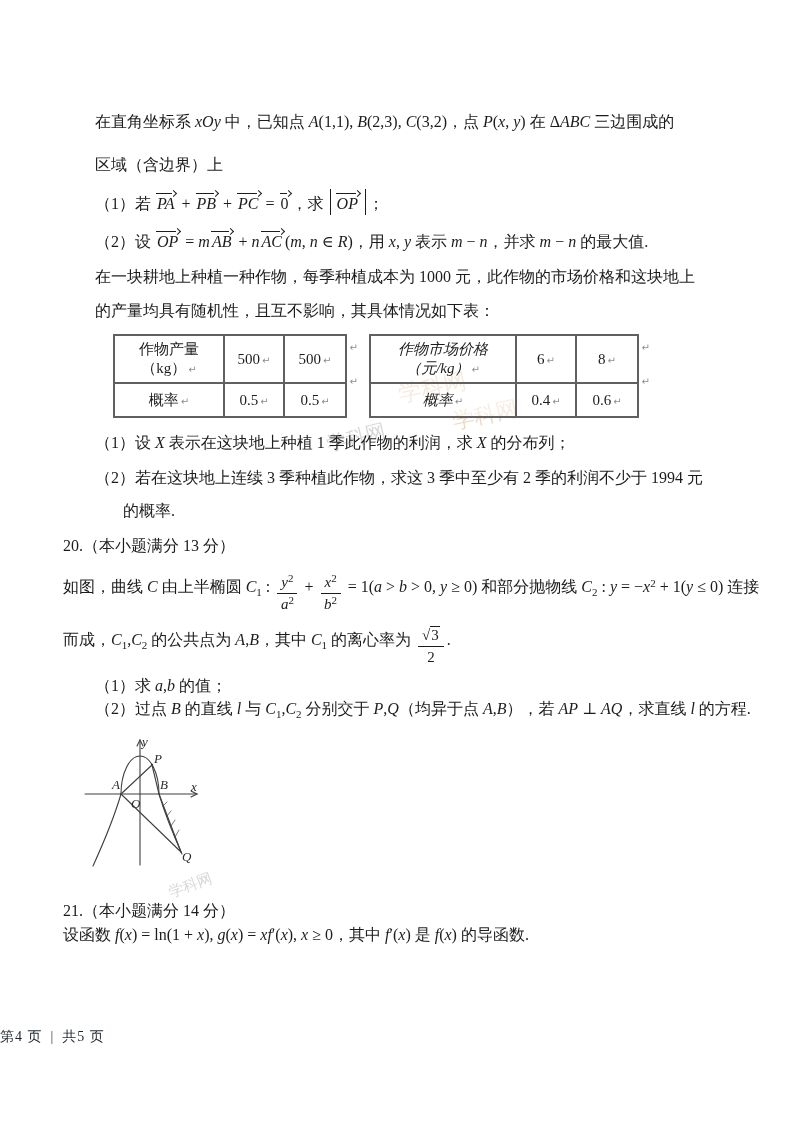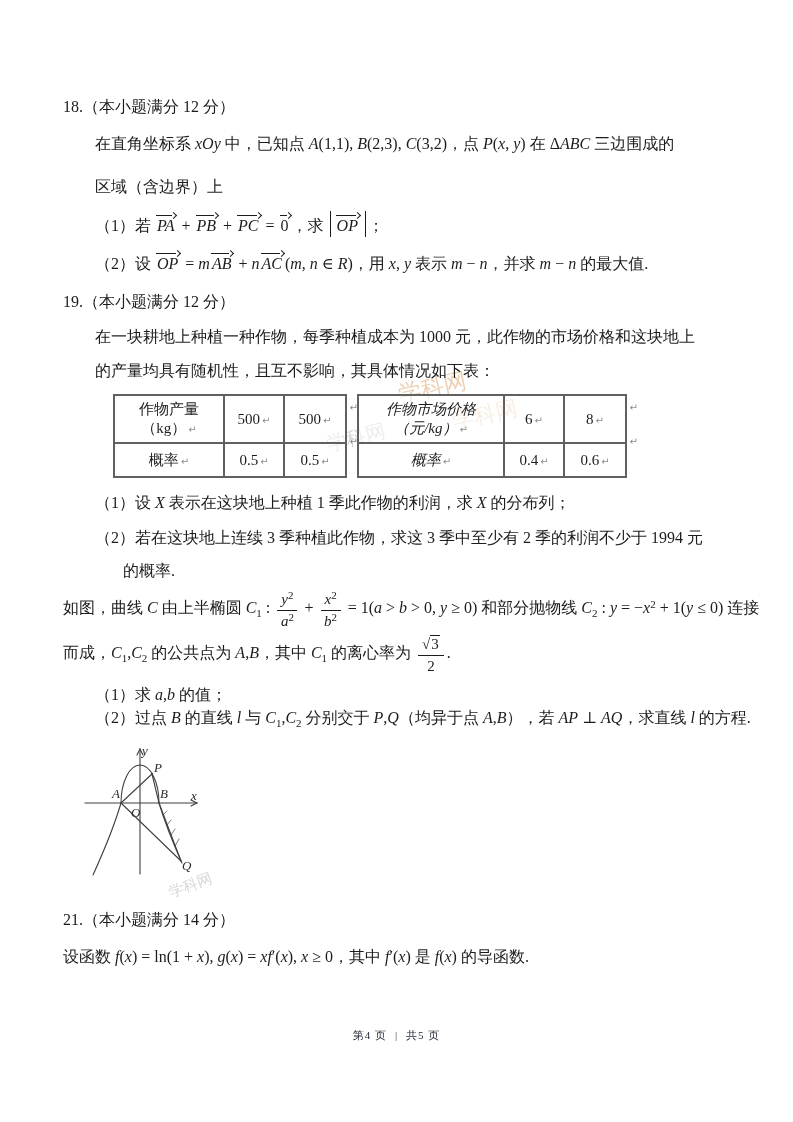--- a/index.html
+++ b/index.html
@@ -20,60 +20,58 @@
   .vec{position:relative;display:inline-block;padding:4px 3px 0 2px;line-height:1;}
   .vec::before{content:'';position:absolute;left:1px;right:5px;top:1px;border-top:1.2px solid currentColor;}
   .vec::after{content:'';position:absolute;right:1px;top:-1px;width:4px;height:4px;
     border-top:1.2px solid currentColor;border-right:1.2px solid currentColor;transform:rotate(45deg);}
   
   .abs{display:inline-block;border-left:1.4px solid currentColor;border-right:1.4px solid currentColor;
     padding:3px 4px;margin:0 2px;line-height:1;}
   
   .frac{display:inline-block;vertical-align:middle;text-align:center;line-height:1.1;
     font-size:15px;margin:0 3px;}
-  .frac .num{display:block;border-bottom:1.2px solid currentColor;padding:1px 4px 2px;}
+  .frac .num{display:block;border-bottom:1.2px solid currentColor;padding:1px 4px 2px;margin-top:8px;}
   .frac .den{display:block;padding-top:2px;}
   .sqrt .rad{border-top:1.2px solid currentColor;padding:0 1px;}
   
-  .tables{display:flex;gap:10px;margin:12px 0 0 50px;position:relative;}
+  .tables{display:flex;gap:22px;margin:12px 0 0 50px;position:relative;}
   table{border-collapse:collapse;font-size:15px;}
   td{border:2px solid #606060;text-align:center;padding:4px 6px;height:24px;background:rgba(255,255,255,0.55);}
   .t1 .c0{width:96px;} .t1 .c1{width:46px;} .t1 .c2{width:48px;text-align:center;}
   .t2 .c0{width:132px;font-style:italic;} .t2 .c1{width:46px;} .t2 .c2{width:48px;}
   .pmark{font-size:10px;color:#8d8d8d;margin-left:2px;font-family:"DejaVu Sans",sans-serif;}
   .rowmark{position:absolute;font-size:10px;color:#8d8d8d;font-family:"DejaVu Sans",sans-serif;}
   
   .figure{margin:12px 0 0 18px;width:125px;height:150px;}
   .figure text{font-size:13px;font-style:italic;fill:#2a2a2a;}
   
   .wm{position:absolute;z-index:1;font-family:"DejaVu Sans",sans-serif;pointer-events:none;}
   
-  .footer{position:absolute;left:0;right:0;top:1028px;text-align:center;
-    font-size:11px;color:#1d2430;letter-spacing:1px;z-index:2;}
+  .footer{position:absolute;left:0;right:0;top:1028px;text-align:left;
+    font-size:14px;color:#1d2430;letter-spacing:1px;z-index:2;}
   .footer .sep{margin:0 8px;color:#444;}
 </style>
 </head>
 <body>
 
 <div class="wm" style="left:398px;top:372px;font-size:23px;color:#d9995c;opacity:.45;transform:rotate(-12deg);">学科网</div>
 <div class="wm" style="left:452px;top:400px;font-size:22px;color:#d9995c;opacity:.38;transform:rotate(-12deg);">学科网</div>
 <div class="wm" style="left:326px;top:424px;font-size:20px;color:#9a9a9a;opacity:.38;transform:rotate(-14deg);">学科网</div>
 <div class="wm" style="left:168px;top:876px;font-size:15px;color:#a8a8a8;opacity:.45;transform:rotate(-20deg);">学科网</div>
 
 <div class="doc">
 
   
-  <div class="ln">18.（本小题满分 12 分）</div>
   <div class="ln ind" style="margin-top:15px">在直角坐标系 <i>xOy</i> 中，已知点 <i>A</i>(1,1), <i>B</i>(2,3), <i>C</i>(3,2)，点 <i>P</i>(<i>x</i>, <i>y</i>) 在 Δ<i>ABC</i> 三边围成的</div>
   <div class="ln ind" style="margin-top:21px">区域（含边界）上</div>
   <div class="ln ind" style="margin-top:13px">（1）若 <span class="vec"><i>PA</i></span> + <span class="vec"><i>PB</i></span> + <span class="vec"><i>PC</i></span> = <span class="vec">0</span>，求 <span class="abs"><span class="vec"><i>OP</i></span></span>；</div>
   <div class="ln ind" style="margin-top:15px">（2）设 <span class="vec"><i>OP</i></span> = <i>m</i><span class="vec"><i>AB</i></span> + <i>n</i><span class="vec"><i>AC</i></span>(<i>m</i>, <i>n</i> ∈ <i>R</i>)，用 <i>x</i>, <i>y</i> 表示 <i>m</i> − <i>n</i>，并求 <i>m</i> − <i>n</i> 的最大值.</div>
 
   
-  <div class="ln" style="margin-top:16px">19.（本小题满分 12 分）</div>
   <div class="ln ind" style="margin-top:13px">在一块耕地上种植一种作物，每季种植成本为 1000 元，此作物的市场价格和这块地上</div>
   <div class="ln ind" style="margin-top:12px">的产量均具有随机性，且互不影响，其具体情况如下表：</div>
 
   <div class="tables">
     <div style="position:relative">
       <table class="t1">
         <tbody>
             <tr>
           <td class="c0"><span>作物产量（kg）</span><span class="pmark">↵</span></td>
           <td class="c1"><span>500</span><span class="pmark">↵</span></td>
@@ -107,20 +105,21 @@
       <span class="rowmark" style="right:-11px;top:8px">↵</span>
       <span class="rowmark" style="right:-11px;top:42px">↵</span>
     </div>
   </div>
 
   <div class="ln ind" style="margin-top:14px">（1）设 <i>X</i> 表示在这块地上种植 1 季此作物的利润，求 <i>X</i> 的分布列；</div>
   <div class="ln ind" style="margin-top:13px">（2）若在这块地上连续 3 季种植此作物，求这 3 季中至少有 2 季的利润不少于 1994 元</div>
   <div class="ln ind2" style="margin-top:11px">的概率.</div>
 
   
+  <div class="ln" style="margin-top:13px">20.（本小题满分 13 分）</div>
   <div class="ln" style="margin-top:8px">如图，曲线 <i>C</i> 由上半椭圆 <i>C</i><sub>1</sub> : <span class="frac"><span class="num"><i>y</i><sup>2</sup></span><span class="den"><i>a</i><sup>2</sup></span></span> + <span class="frac"><span class="num"><i>x</i><sup>2</sup></span><span class="den"><i>b</i><sup>2</sup></span></span> = 1(<i>a</i> &gt; <i>b</i> &gt; 0, <i>y</i> ≥ 0) 和部分抛物线 <i>C</i><sub>2</sub> : <i>y</i> = −<i>x</i><sup>2</sup> + 1(<i>y</i> ≤ 0) 连接</div>
   <div class="ln" style="margin-top:6px">而成，<i>C</i><sub>1</sub>,<i>C</i><sub>2</sub> 的公共点为 <i>A</i>,<i>B</i>，其中 <i>C</i><sub>1</sub> 的离心率为 <span class="frac"><span class="num"><span class="sqrt">√<span class="rad">3</span></span></span><span class="den">2</span></span>.</div>
   <div class="ln ind" style="margin-top:10px">（1）求 <i>a</i>,<i>b</i> 的值；</div>
   <div class="ln ind" style="margin-top:1px">（2）过点 <i>B</i> 的直线 <i>l</i> 与 <i>C</i><sub>1</sub>,<i>C</i><sub>2</sub> 分别交于 <i>P</i>,<i>Q</i>（均异于点 <i>A</i>,<i>B</i>），若 <i>AP</i> ⊥ <i>AQ</i>，求直线 <i>l</i> 的方程.</div>
 
   
   <svg class="figure" viewBox="0 0 125 150" xmlns="http://www.w3.org/2000/svg">
     <g stroke="#3f3f3f" stroke-width="1.1" fill="none" stroke-linecap="round">
 
       <line x1="4" y1="62" x2="116" y2="62"></line>
@@ -149,19 +148,19 @@
     <text x="110" y="59">x</text>
     <text x="31" y="57">A</text>
     <text x="50" y="76">O</text>
     <text x="79" y="57">B</text>
     <text x="73" y="31">P</text>
     <text x="101" y="129">Q</text>
   </svg>
 
   
   <div class="ln" style="margin-top:14px">21.（本小题满分 14 分）</div>
-  <div class="ln" style="margin-top:15px">设函数 <i>f</i>(<i>x</i>) = ln(1 + <i>x</i>), <i>g</i>(<i>x</i>) = <i>xf</i>′(<i>x</i>), <i>x</i> ≥ 0，其中 <i>f</i>′(<i>x</i>) 是 <i>f</i>(<i>x</i>) 的导函数.</div>
+  <div class="ln" style="margin-top:2px">设函数 <i>f</i>(<i>x</i>) = ln(1 + <i>x</i>), <i>g</i>(<i>x</i>) = <i>xf</i>′(<i>x</i>), <i>x</i> ≥ 0，其中 <i>f</i>′(<i>x</i>) 是 <i>f</i>(<i>x</i>) 的导函数.</div>
 
 </div>
 
 <div class="footer">
   <span>第4 页</span><span class="sep">|</span><span>共5 页</span>
 </div>
 
 </body></html>

